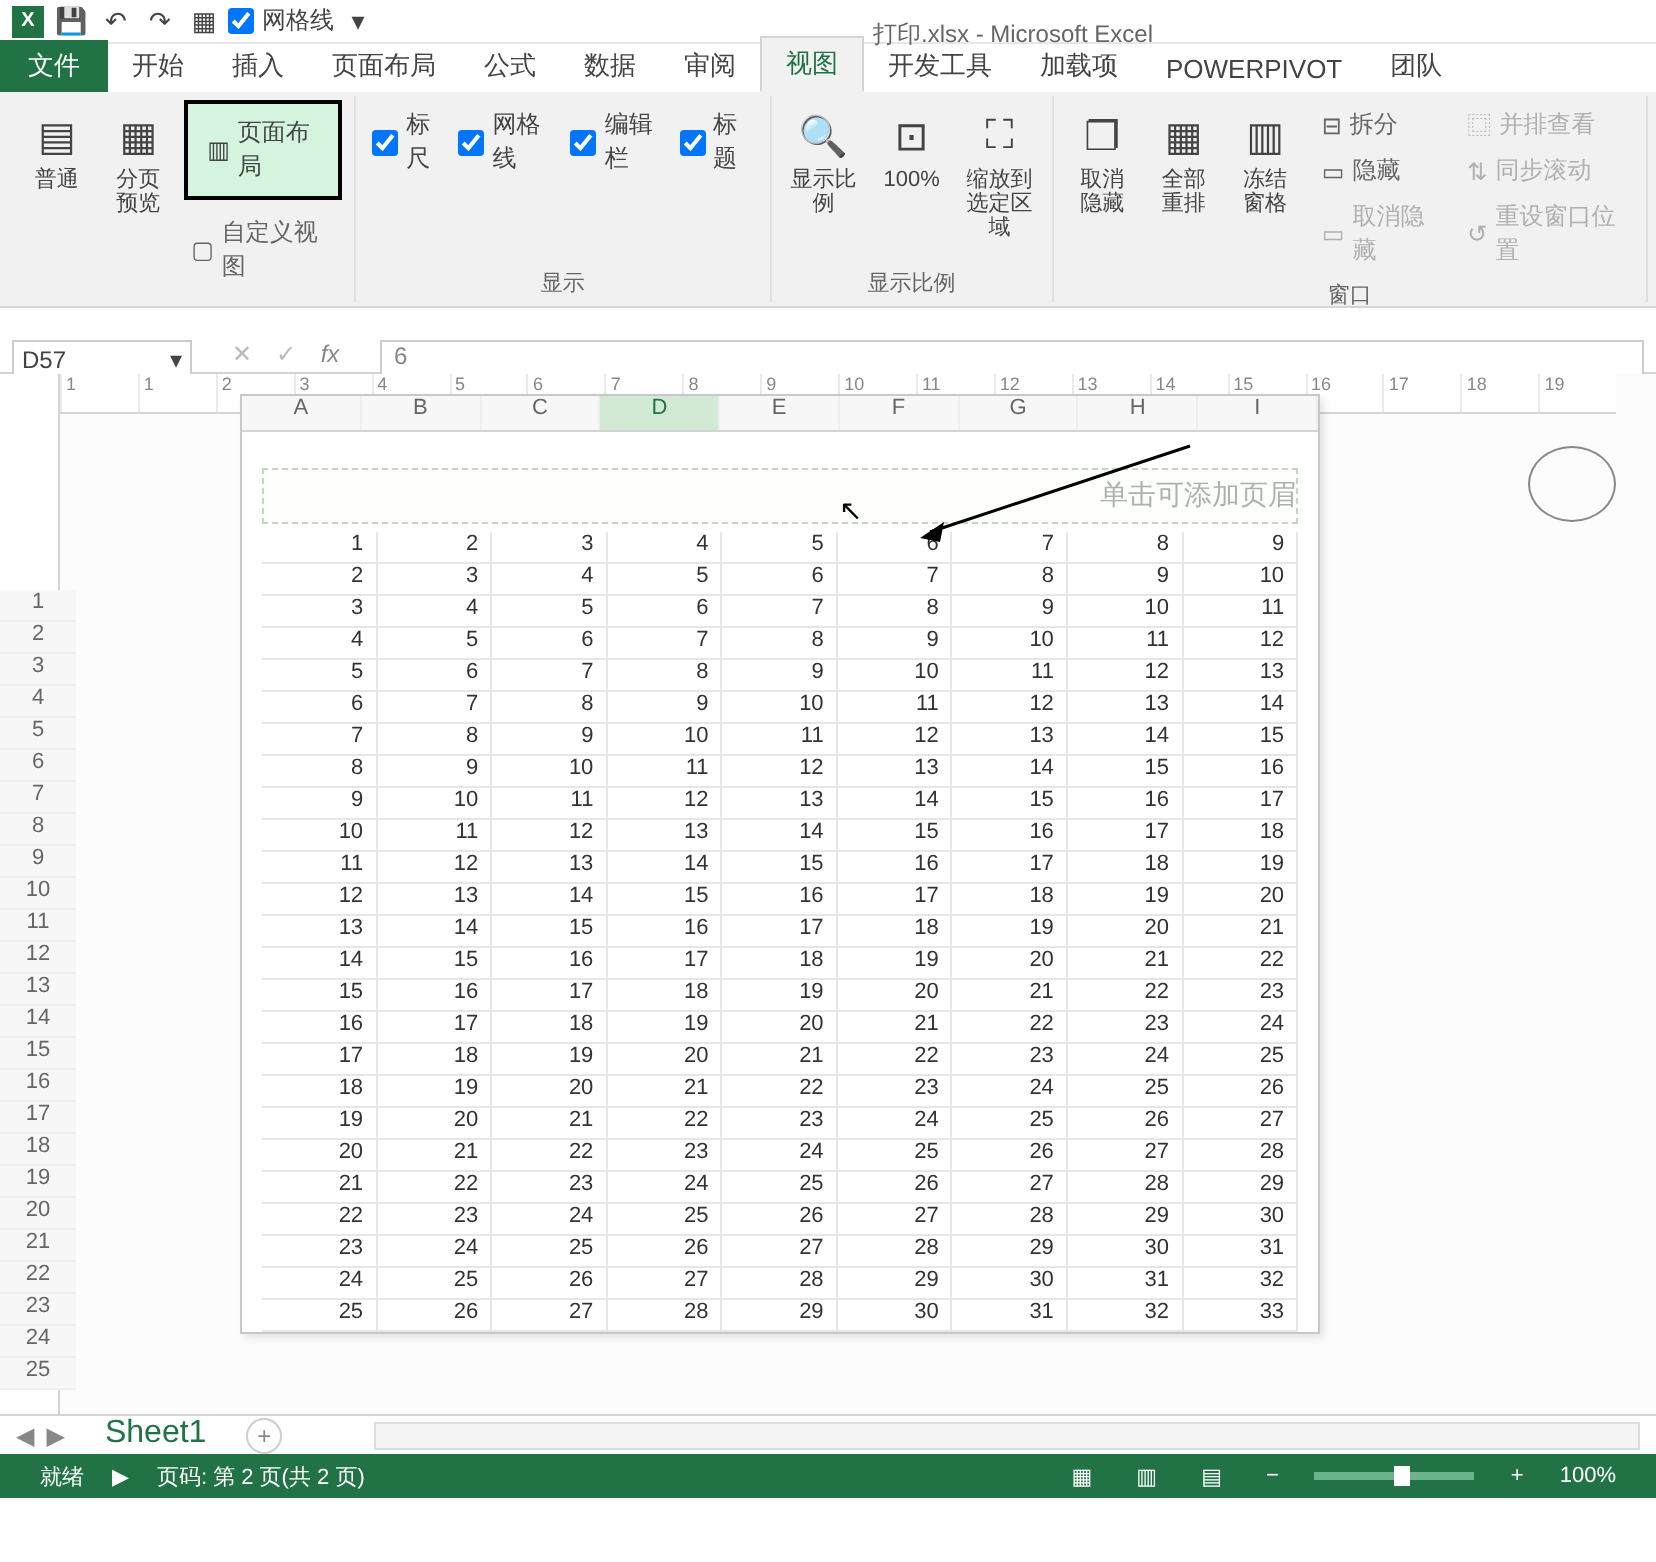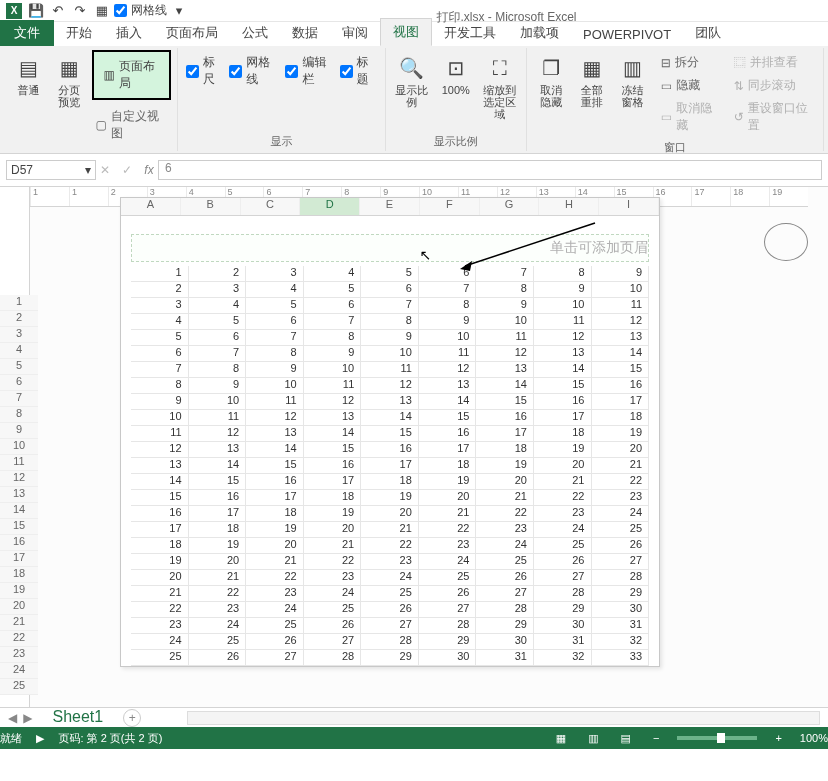--- a/index.html
+++ b/index.html
@@ -28,21 +28,21 @@
 .bigbtn span.lbl { font-size: 11px; text-align: center; line-height: 1.1; }
 .highlight-btn { border: 2px solid #000; padding: 6px 10px; background: #d4f4dd; display: flex; align-items: center; gap: 4px; cursor: pointer; }
 .checks { display: flex; flex-direction: row; gap: 6px; padding: 4px 2px; }
 .chk { display: flex; align-items: center; gap: 4px; cursor: pointer; font-size: 12px; }
 .chk input { cursor: pointer; }
 .smallbtn-col { display: flex; flex-direction: column; gap: 2px; padding: 2px; }
 .smallbtn { display: flex; align-items: center; gap: 4px; cursor: pointer; padding: 2px 4px; font-size: 12px; color: #666; }
 .smallbtn.disabled { color: #b0b0b0; }
 
 
-.cellbox-row { height: 24px; display: flex; align-items: center; border-bottom: 1px solid #d4d4d4; padding: 16px 6px; gap: 0; }
+.cellbox-row { height: 24px; display: flex; align-items: flex-start; border-bottom: 1px solid #d4d4d4; padding: 16px 6px; gap: 16px; }
 .namebox { width: 90px; height: 20px; border: 1px solid #ccc; padding: 0 4px; display: flex; align-items: center; justify-content: space-between; background: #fff; }
 .fx-btns { display: flex; gap: 4px; color: #bbb; }
 .fx-btns span { width: 18px; text-align: center; cursor: pointer; }
 .fx-lbl { font-style: italic; color: #888; }
 .formula-input { flex: 1; height: 20px; border: 1px solid #ccc; padding: 0 6px; color: #888; background: #fff; }
 
 
 .sheet-wrap { position: relative; height: 520px; background: #fcfcfc; overflow: hidden; }
 .vruler { position: absolute; left: 0; top: 0; width: 30px; bottom: 0; background: #fff; border-right: 1px solid #d4d4d4; }
 .hruler { position: absolute; left: 30px; right: 20px; top: 0; height: 20px; background: #fff; border-bottom: 1px solid #d4d4d4; display: flex; font-size: 9px; color: #888; }
@@ -69,21 +69,21 @@
 .anno-circle { position: absolute; right: 20px; top: 36px; width: 44px; height: 38px; border: 1px solid #888; border-radius: 50%; }
 
 
 .sheet-tabs { height: 20px; border-top: 1px solid #d4d4d4; display: flex; align-items: center; padding: 0 8px; gap: 6px; background: #fff; }
 .sheet-tabs .nav { color: #888; cursor: pointer; }
 .sheet-tab { padding: 2px 14px; border-bottom: 2px solid #217346; color: #217346; font-size: 16px; cursor: pointer; }
 .addsheet { width: 18px; height: 18px; border: 1px solid #ccc; border-radius: 50%; display: flex; align-items: center; justify-content: center; cursor: pointer; color: #888; font-size: 12px; }
 .hscroll { flex: 1; margin-left: 40px; height: 14px; background: #f4f4f4; border: 1px solid #ddd; }
 
 
-.status { height: 22px; background: #217346; color: #fff; display: flex; align-items: center; padding: 0 0; font-size: 11px; gap: 14px; }
+.status { height: 22px; background: #217346; color: #fff; display: flex; align-items: center; padding: 0 20px; font-size: 11px; gap: 14px; }
 .status .spacer { flex: 1; }
 .status .viewbtn { cursor: pointer; padding: 0 4px; }
 .zoom-slider { width: 80px; height: 4px; background: #6bb38a; position: relative; }
 .zoom-slider::after { content: ''; position: absolute; left: 50%; top: -3px; width: 8px; height: 10px; background: #fff; }
 </style>
 </head>
 <body>
 
 <div class="titlebar">
   <div class="qat">

